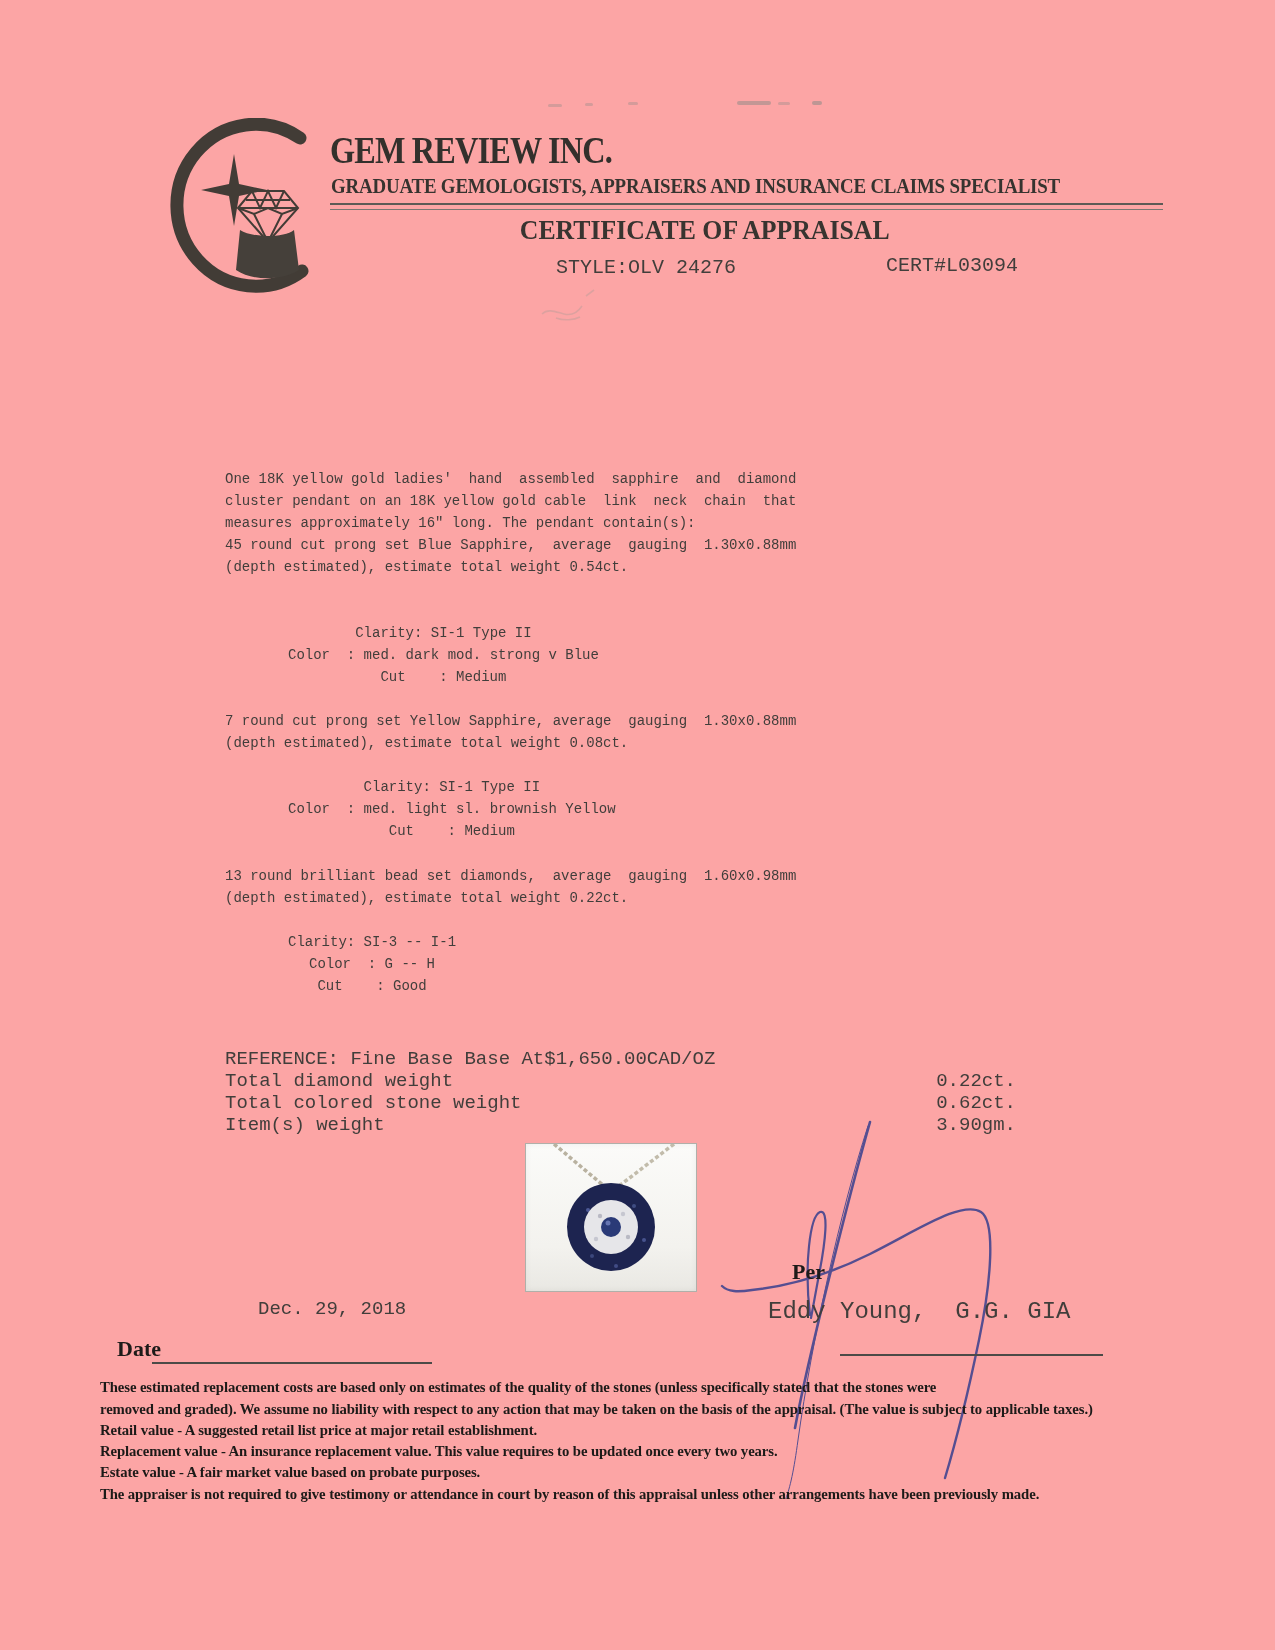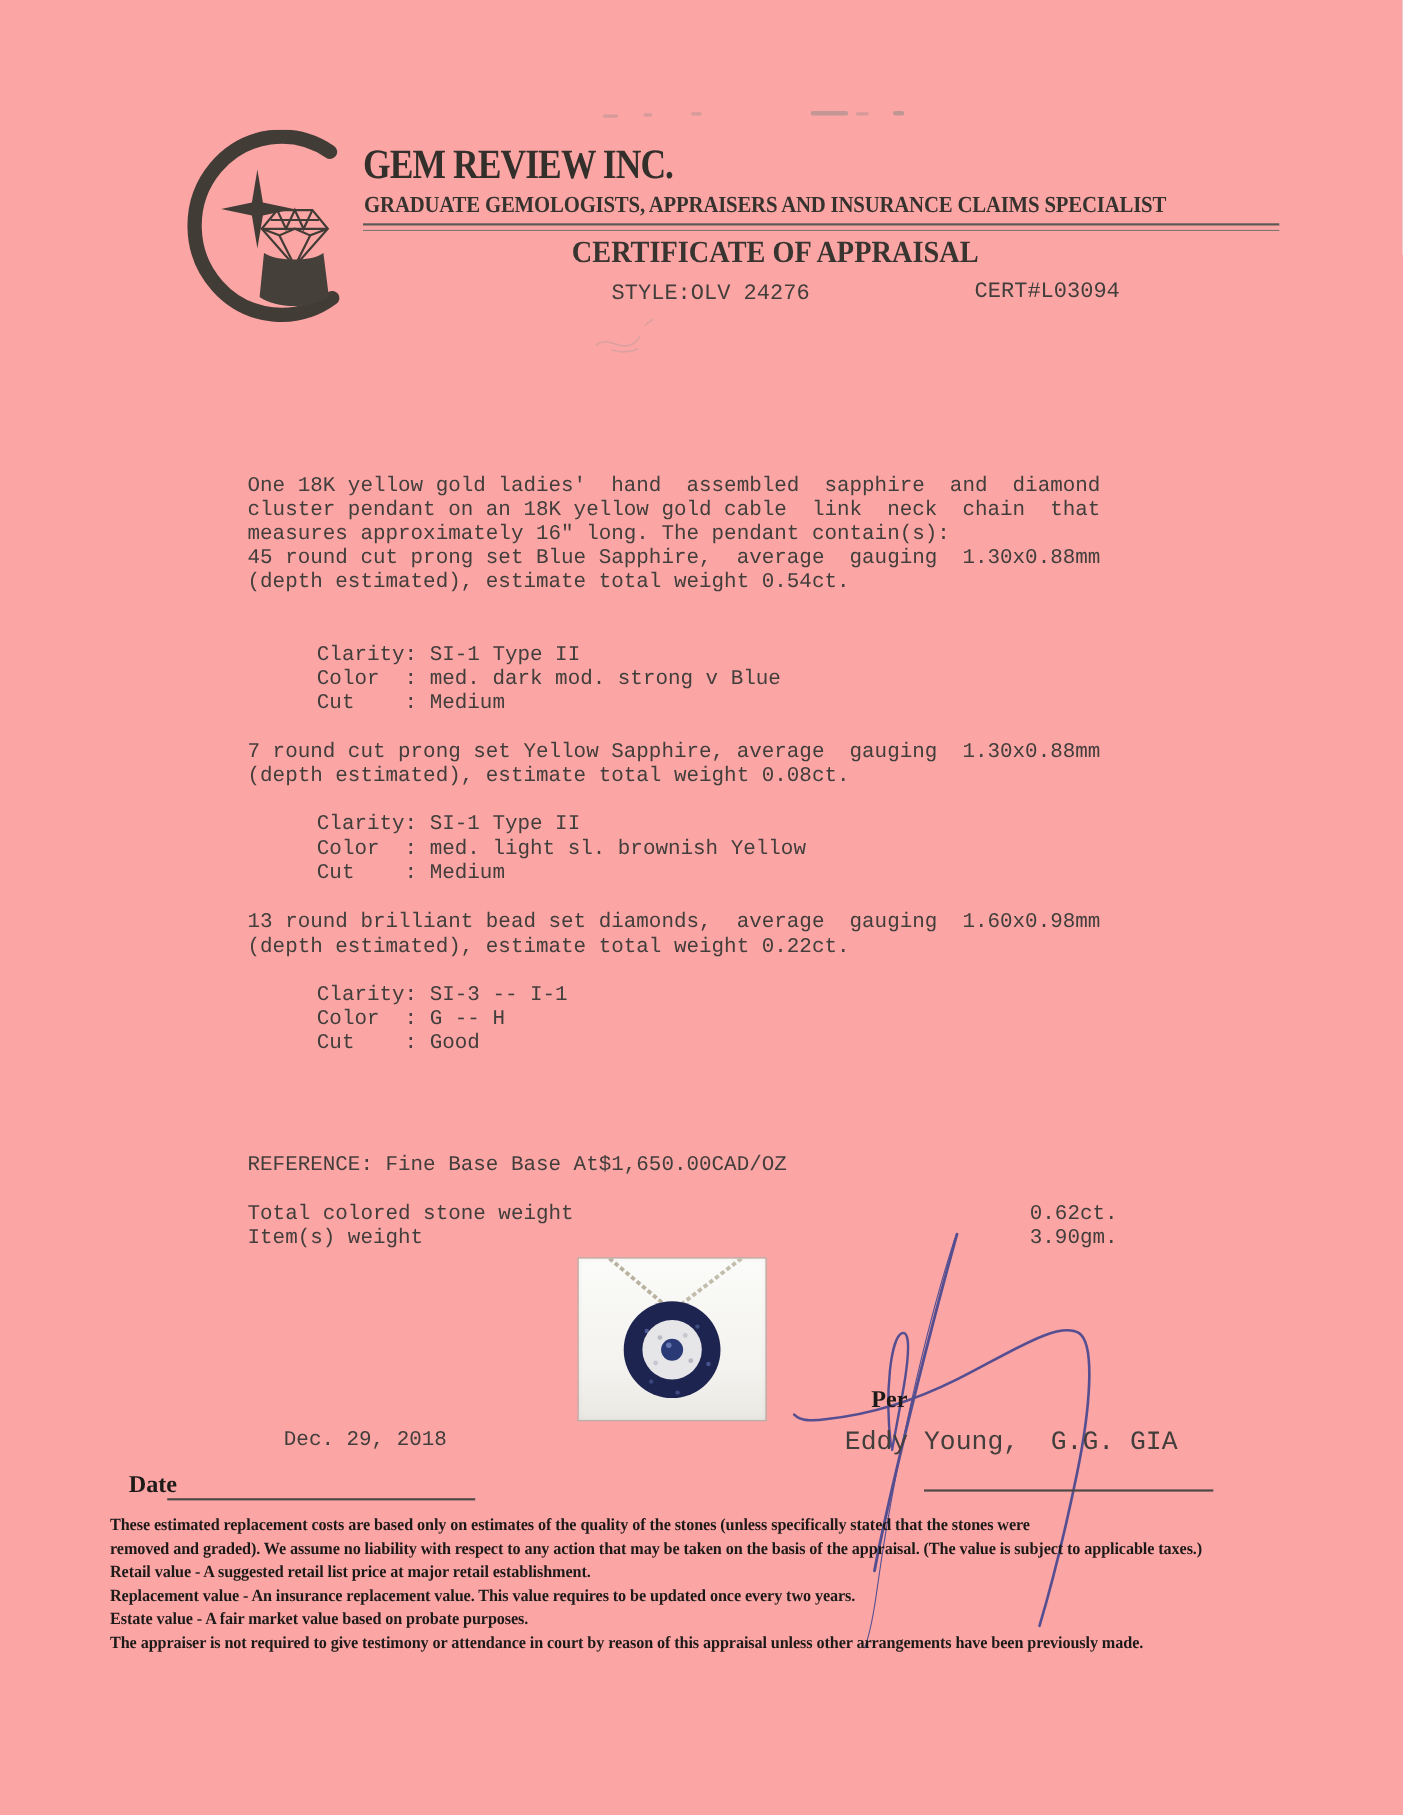--- a/index.html
+++ b/index.html
@@ -29,29 +29,29 @@
   }
   .cert-title{
     position:absolute;left:505px;top:214px;width:370px;text-align:center;
     font-size:28px;font-weight:bold;transform:scaleX(.92);transform-origin:center top;
     white-space:nowrap;color:#383430;
   }
   .mono{font-family:"Liberation Mono","DejaVu Sans Mono",monospace;color:#413e3b;}
   .style-label{position:absolute;left:556px;top:256px;font-size:20px;}
   .cert-number{position:absolute;left:886px;top:254px;font-size:20px;}
   
-  .pre{white-space:pre;line-height:22px;font-size:19px;}
+  .pre{white-space:pre;line-height:22px;font-size:14px;margin-top:38px;}
   .p-desc{position:absolute;left:225px;top:430px;}
   .g1-sum{position:absolute;left:225px;top:496px;}
   .g1-det{position:absolute;left:288px;top:584px;}
   .g2-sum{position:absolute;left:225px;top:672px;}
   .g2-det{position:absolute;left:288px;top:738px;}
   .g3-sum{position:absolute;left:225px;top:827px;}
   .g3-det{position:absolute;left:288px;top:893px;}
-  .det-line{white-space:pre;}
+  .det-line{white-space:pre;text-align:center;}
   .ref-line{position:absolute;left:225px;top:1048px;font-size:19px;white-space:pre;}
   .trow{position:absolute;left:225px;width:791px;height:22px;font-size:19px;}
   .trow .tvalue{position:absolute;right:0;top:0;}
   .trow1{top:1070px}.trow2{top:1092px}.trow3{top:1114px}.trow4{top:1136px}
   
   .photo{
     position:absolute;left:525px;top:1143px;width:170px;height:147px;
     background:linear-gradient(180deg,#fbfbf9 0%,#f3f2ee 70%,#e9e8e3 100%);
     border:1px solid #b0afa9;box-shadow:inset 0 0 6px rgba(0,0,0,.06);
   }
@@ -126,20 +126,24 @@
 
   <div class="g2-sum mono pre">7 round cut prong set Yellow Sapphire, average  gauging  1.30x0.88mm
 (depth estimated), estimate total weight 0.08ct.</div>
   <div class="g2-det mono pre"><div class="det-line">Clarity: SI-1 Type II</div><div class="det-line">Color  : med. light sl. brownish Yellow</div><div class="det-line">Cut    : Medium</div></div>
 
   <div class="g3-sum mono pre">13 round brilliant bead set diamonds,  average  gauging  1.60x0.98mm
 (depth estimated), estimate total weight 0.22ct.</div>
   <div class="g3-det mono pre"><div class="det-line">Clarity: SI-3 -- I-1</div><div class="det-line">Color  : G -- H</div><div class="det-line">Cut    : Good</div></div>
 
   <div class="ref-line mono">REFERENCE: Fine Base Base At$1,650.00CAD/OZ</div>
+  <div class="trow trow1 mono">
+    <span class="tlabel">Total diamond weight</span>
+    <span class="tvalue">0.22ct.</span>
+  </div>
   <div class="trow trow2 mono">
     <span class="tlabel">Total colored stone weight</span>
     <span class="tvalue">0.62ct.</span>
   </div>
   <div class="trow trow3 mono">
     <span class="tlabel">Item(s) weight</span>
     <span class="tvalue">3.90gm.</span>
   </div>
 
   <div class="photo">

